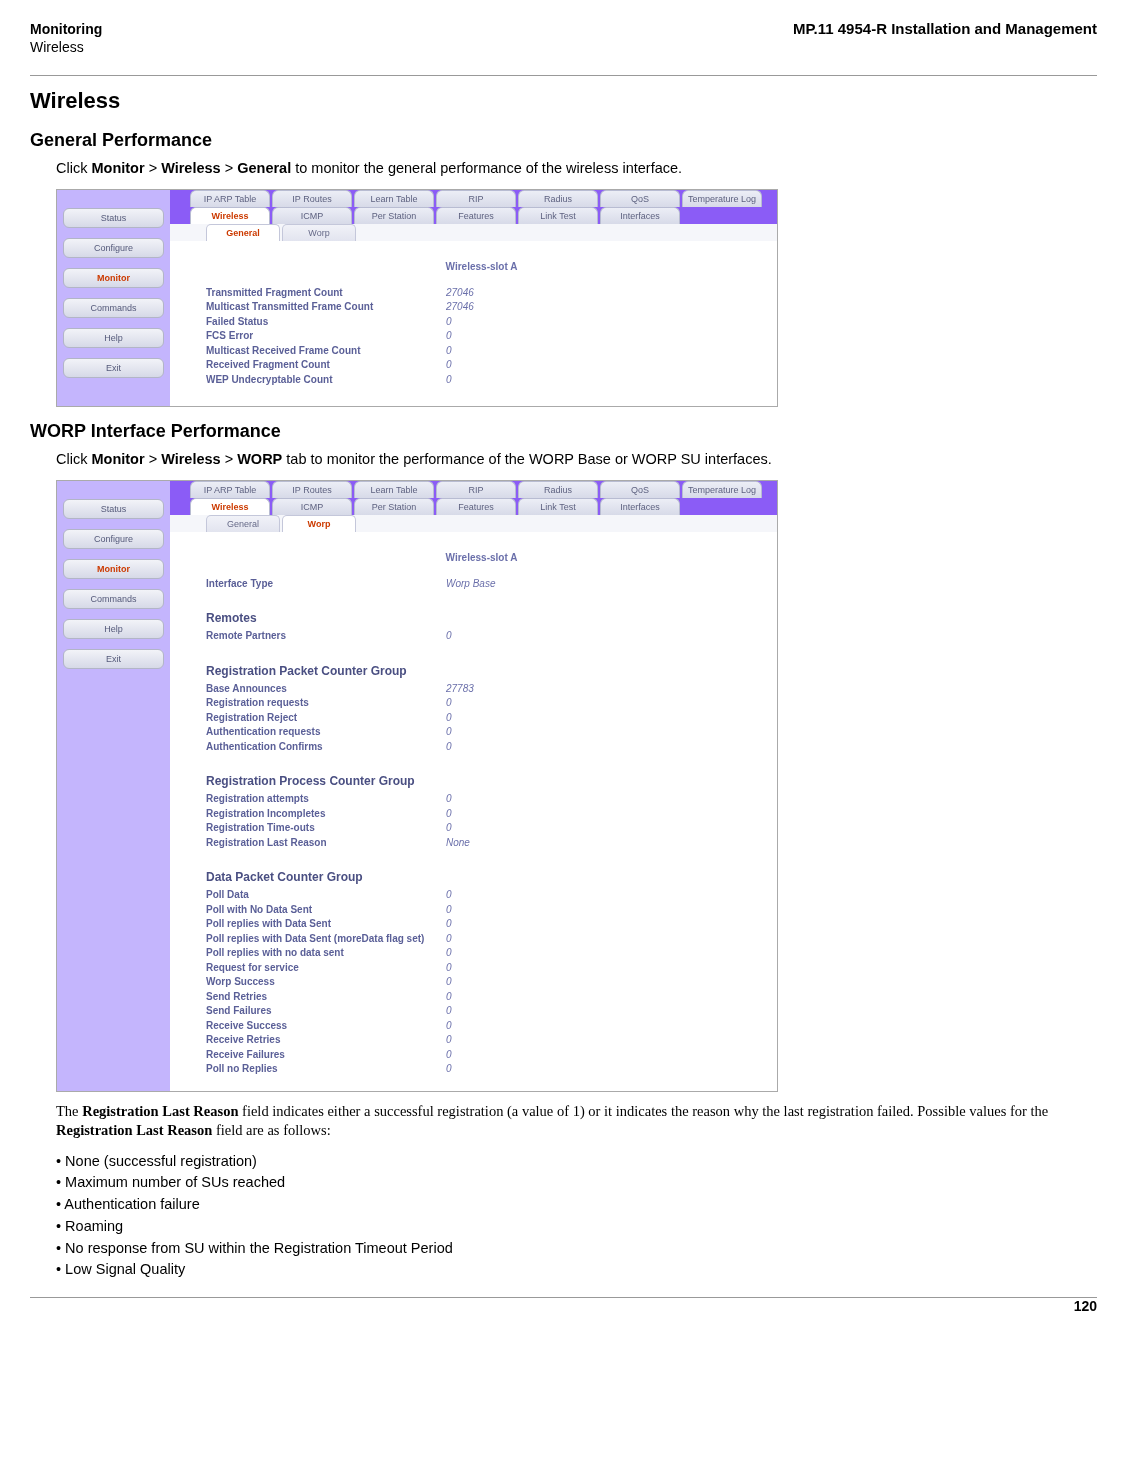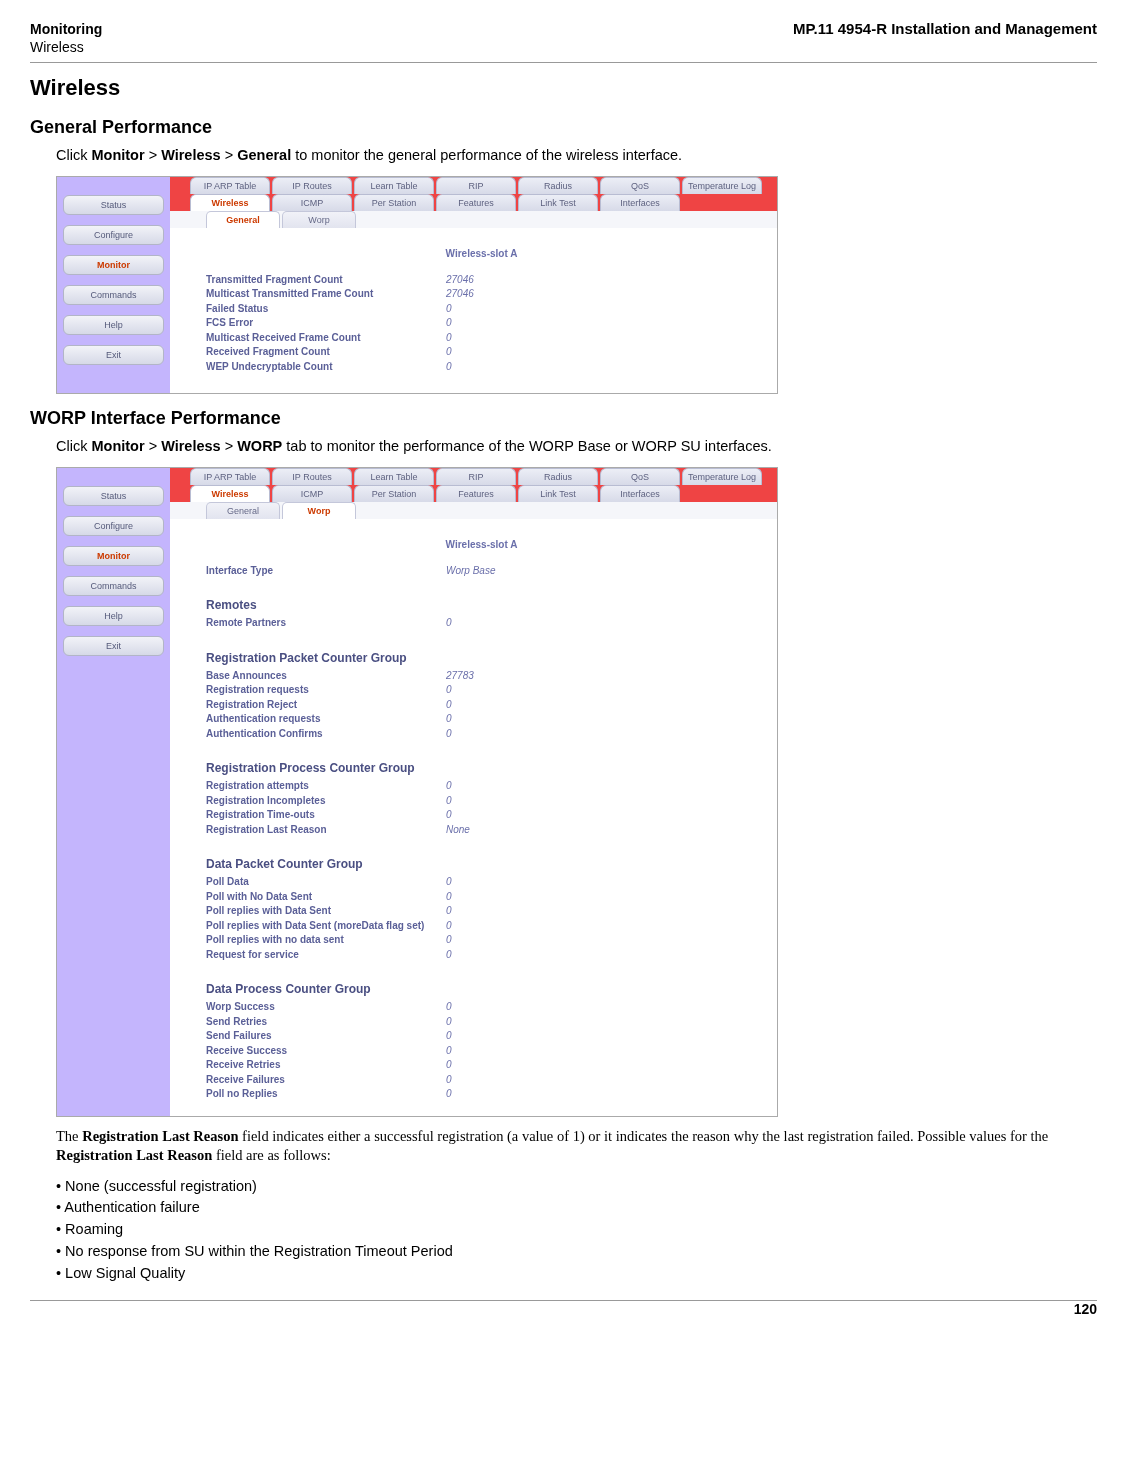--- a/index.html
+++ b/index.html
@@ -7,21 +7,21 @@
     margin: 0;
     padding: 20px 30px;
     font-size: 14px;
     color: #000;
     width: 1067px;
   }
   .page-header {
     display: flex;
     justify-content: space-between;
     border-bottom: 1px solid #999;
-    padding-bottom: 6px;
+    padding-bottom: 19px;
     margin-bottom: 12px;
   }
   .page-header .left {
     font-size: 14px;
     line-height: 1.3;
   }
   .page-header .left .bold { font-weight: bold; }
   .page-header .right {
     font-size: 15px;
     font-weight: bold;
@@ -91,21 +91,21 @@
     color: #cc3a00;
     font-weight: bold;
   }
   .content-area {
     flex: 1;
     background: #fff;
     padding: 0;
   }
   .tabrow {
     display: flex;
-    background: #ef4444;
+    background: #8b5cf6;
     padding-left: 20px;
   }
   .tabrow.secondary {
     background: #f5f6fa;
     padding-left: 36px;
   }
   .tab, .tab2 {
     background: linear-gradient(#eceef6, #d7dae8);
     border: 1px solid #b8bcd2;
     border-bottom: none;
@@ -377,21 +377,20 @@
             </div>
             <div class="data-row">
               <div class="lbl">Poll replies with no data sent</div>
               <div class="val">0</div>
             </div>
             <div class="data-row">
               <div class="lbl">Request for service</div>
               <div class="val">0</div>
             </div>
           </div>
-        <div class="group-head">Data Process Counter Group</div>
         <div id="s2dataproc">
             <div class="data-row">
               <div class="lbl">Worp Success</div>
               <div class="val">0</div>
             </div>
             <div class="data-row">
               <div class="lbl">Send Retries</div>
               <div class="val">0</div>
             </div>
             <div class="data-row">
@@ -419,20 +418,21 @@
     </div>
   </div>
 </div>
 
 <p class="body-text-full">
   <span>The </span><span class="bold">Registration Last Reason</span><span> field indicates either a successful registration (a value of 1) or it indicates the reason why the last registration failed. Possible values for the </span><span class="bold">Registration Last Reason</span><span> field are as follows:</span>
 </p>
 
 <ul class="bullets" id="reason-list">
     <li>None (successful registration)</li>
+    <li>Maximum number of SUs reached</li>
     <li>Authentication failure</li>
     <li>Roaming</li>
     <li>No response from SU within the Registration Timeout Period</li>
     <li>Low Signal Quality</li>
   </ul>
 
 <div class="page-footer">
   <span>120</span>
 </div>
 

